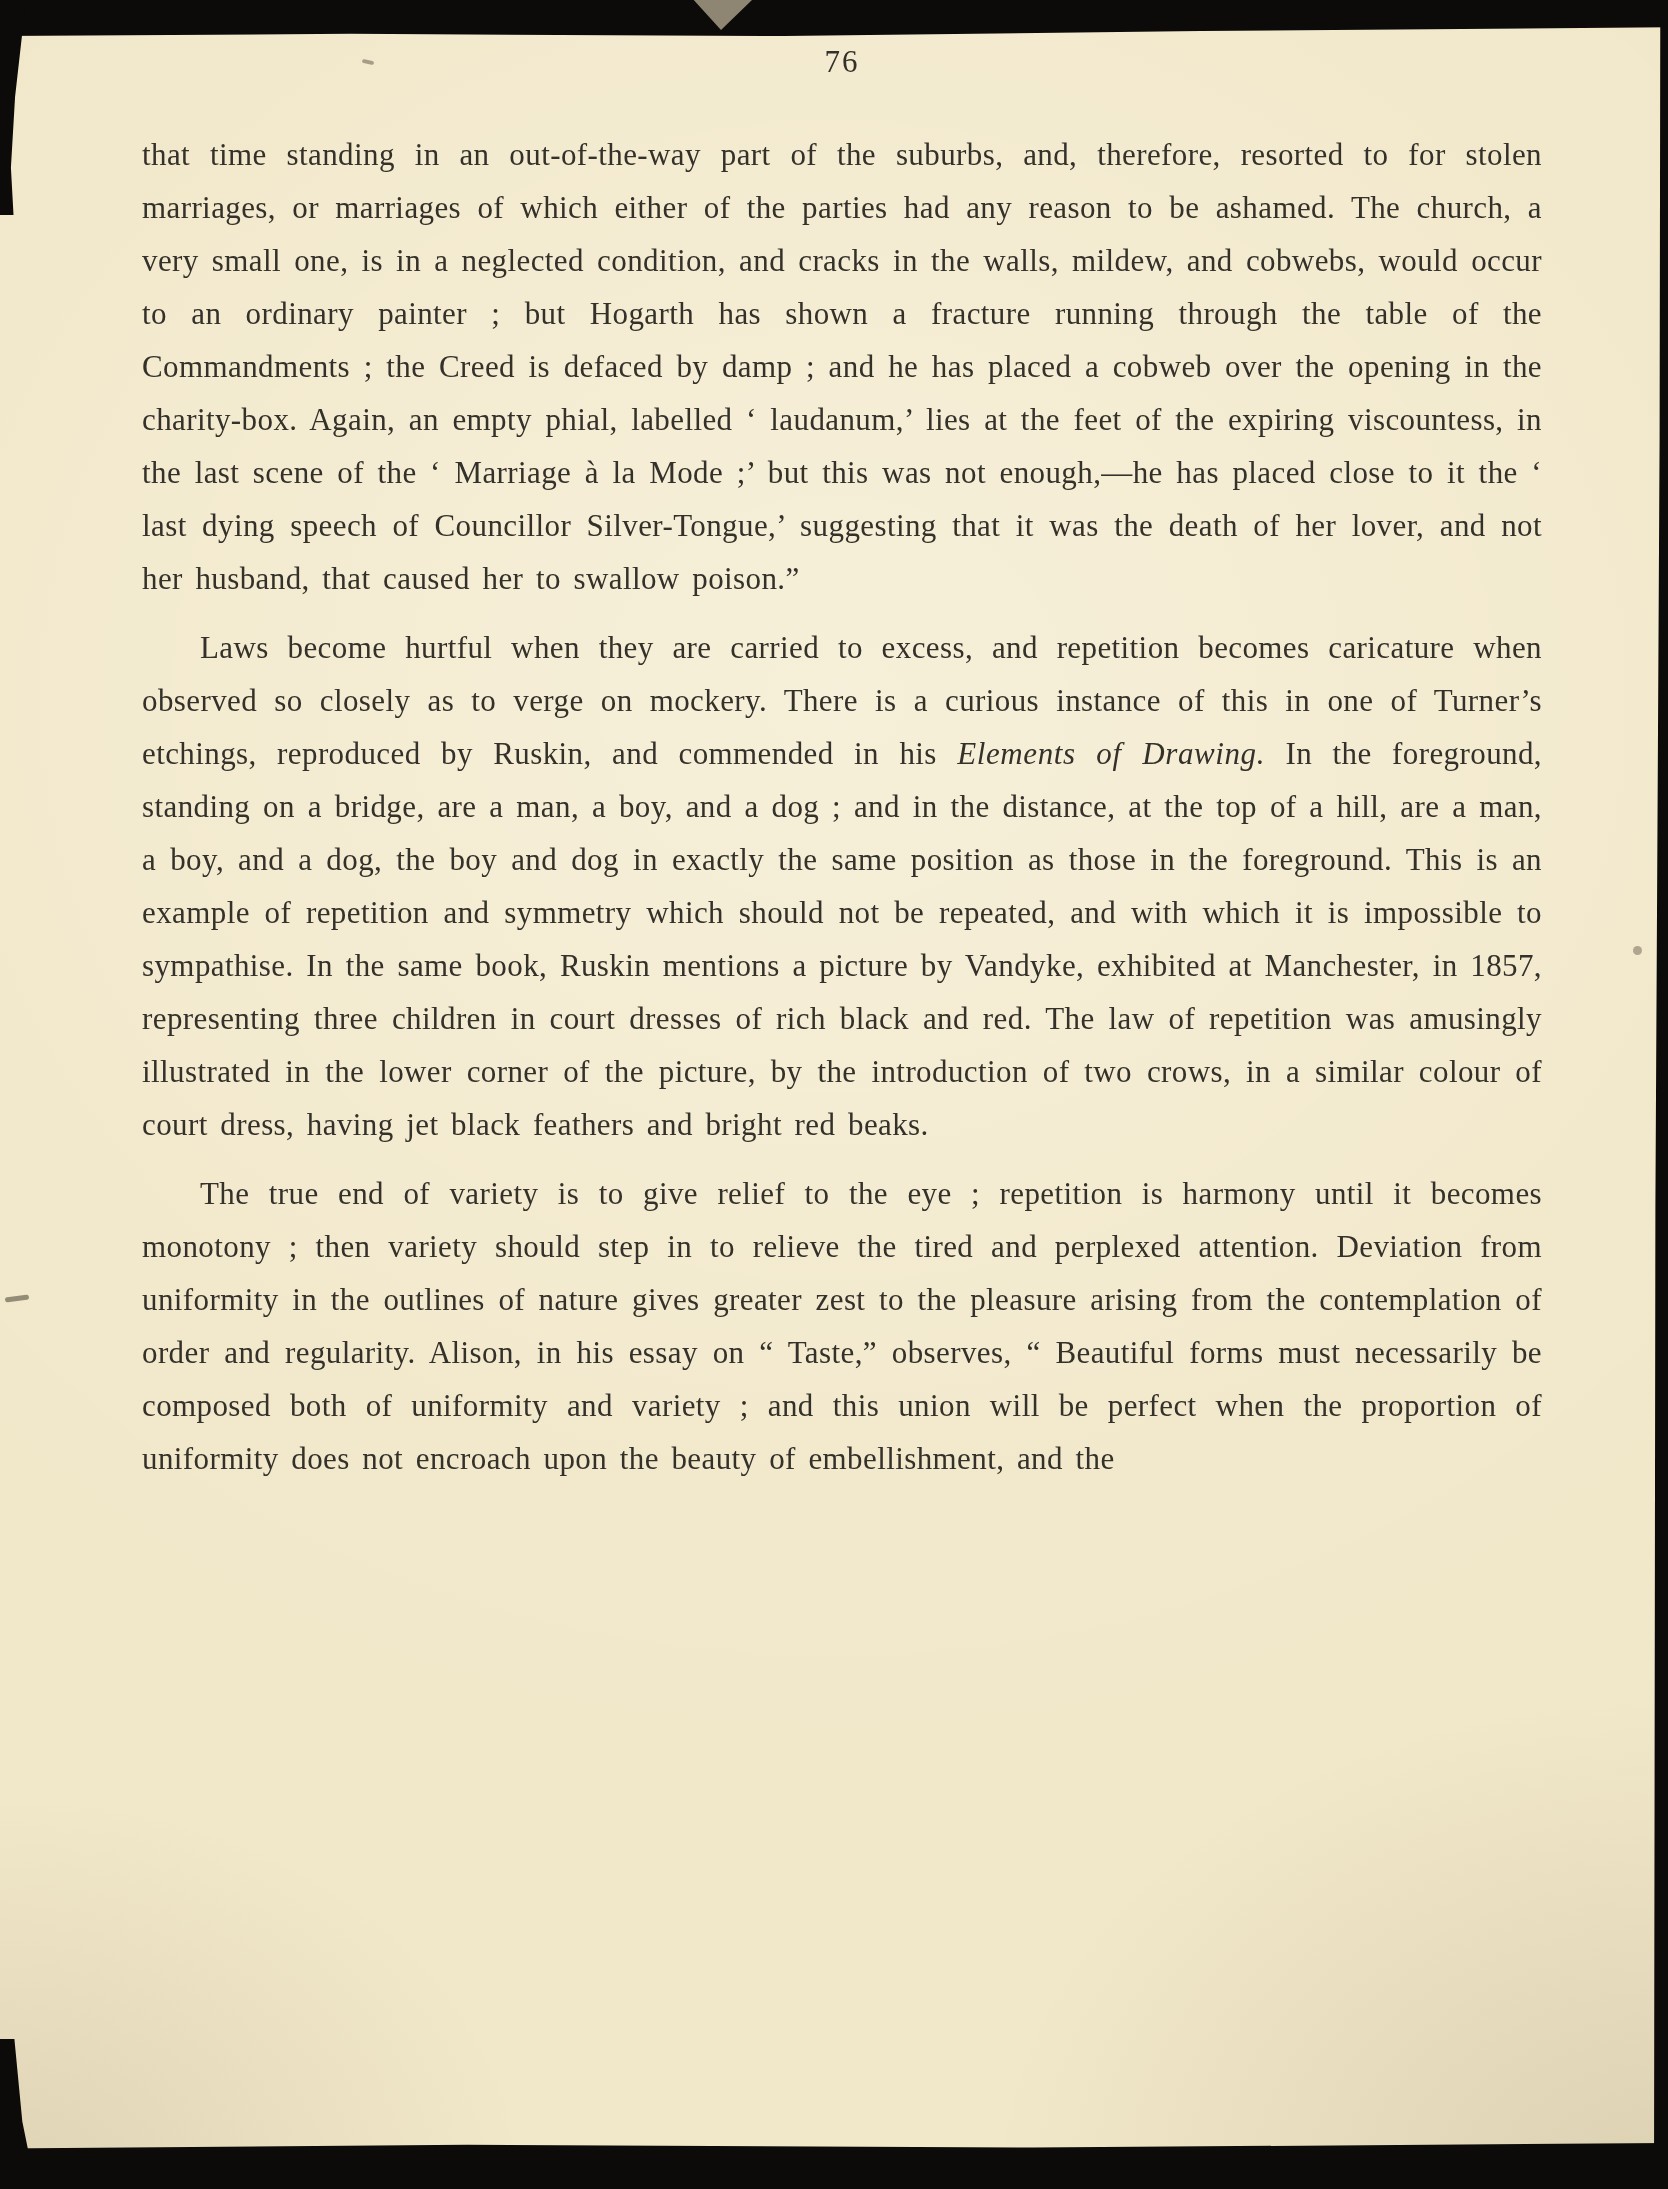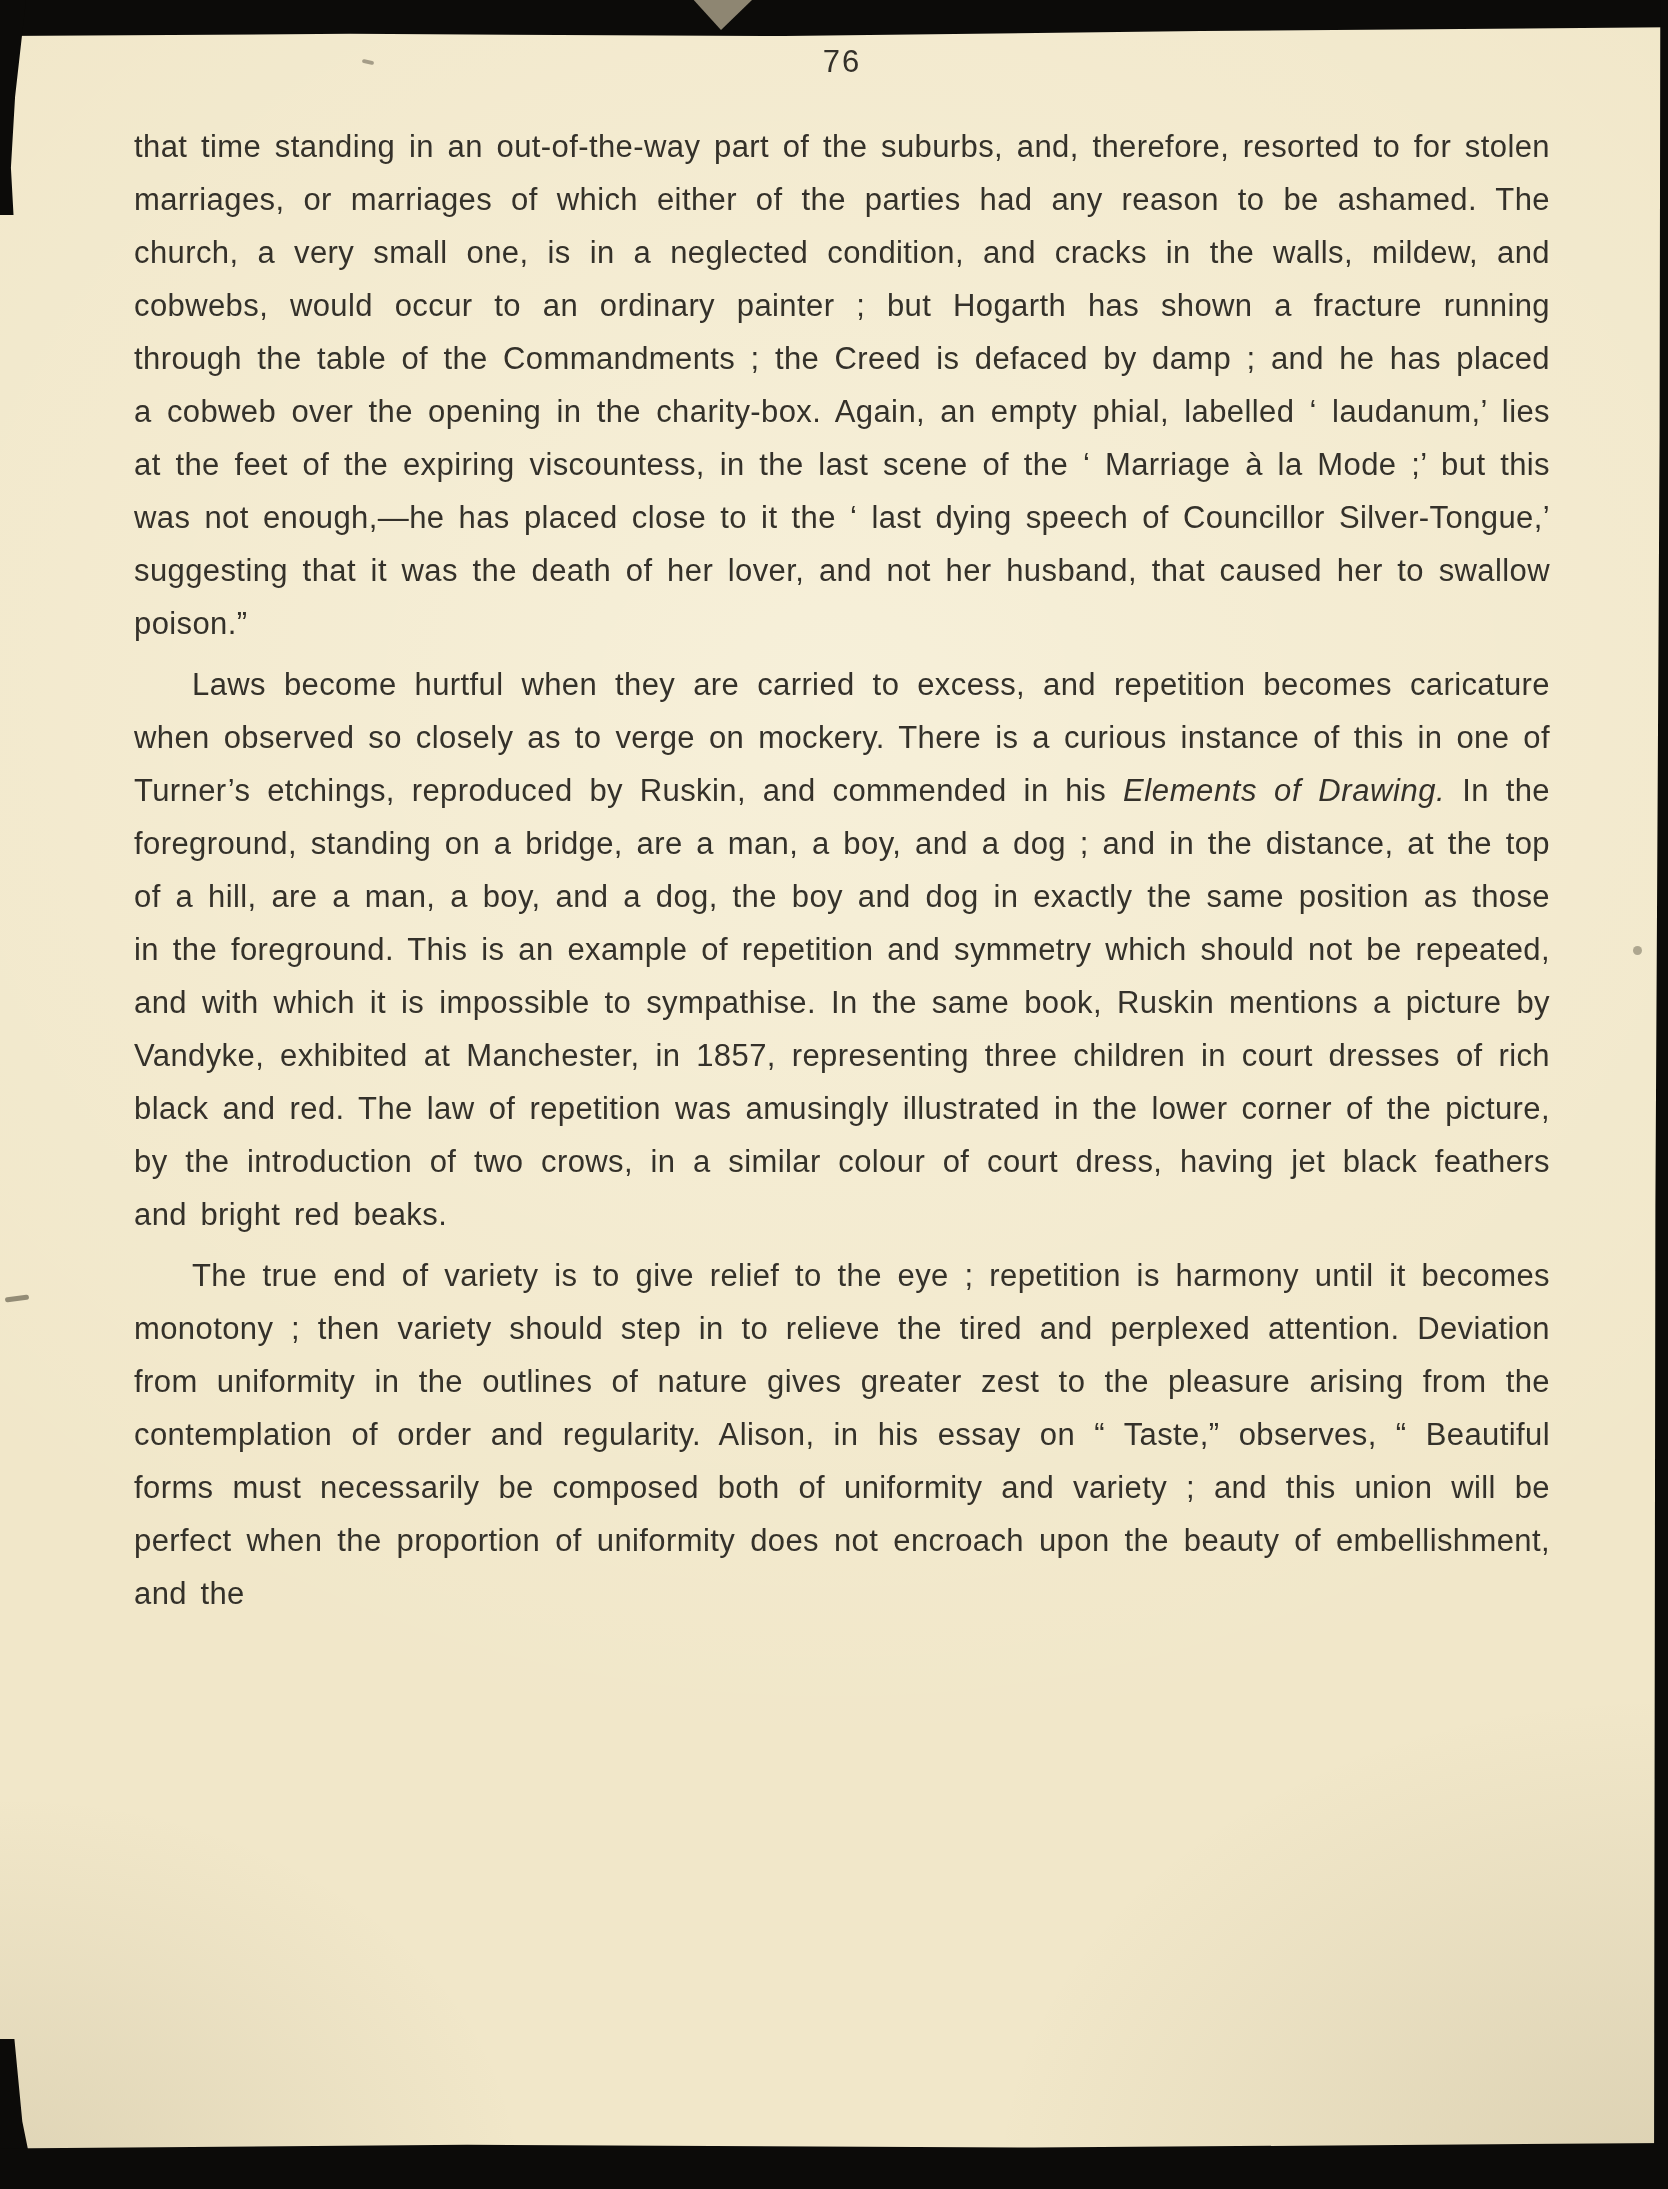--- a/index.html
+++ b/index.html
@@ -10,21 +10,21 @@
   .page {
     position: relative;
     width: 1668px;
     height: 2189px;
     overflow: hidden;
     background:
       radial-gradient(120% 80% at 50% 32%, rgba(255,253,242,0.40) 0%, rgba(255,253,242,0) 60%),
       radial-gradient(90% 50% at 100% 100%, rgba(110,95,60,0.16) 0%, rgba(110,95,60,0) 45%),
       radial-gradient(70% 40% at 0% 100%, rgba(110,95,60,0.14) 0%, rgba(110,95,60,0) 45%),
       var(--paper, #f1e7c9);
-    font-family: Liberation Sans, sans-serif;
+    font-family: Liberation Serif, serif;
     color: var(--ink, #34312a);
   }
 
   
   .border-top {
     position: absolute; top: 0; left: 0; width: 100%; height: 36px;
     background: var(--border, #0c0b09);
     clip-path: polygon(0 0, 100% 0, 100% 76%, 72% 86%, 47% 100%, 21% 94%, 0 100%);
     z-index: 3;
   }
@@ -87,21 +87,21 @@
     top: 112px;
     left: 126px;
     width: 1432px;
     font-size: 31px;
     line-height: 53px;
     text-align: justify;
     letter-spacing: 0.4px;
     word-spacing: 4.5px;
     z-index: 2;
   }
-  .para { margin: 8px; }
+  .para { margin: 16px; }
   .para.indent { text-indent: 58px; }
   .book-title { font-style: italic; letter-spacing: 0.6px; }
 </style>
 </head>
 <body>
 
 <div class="page">
 
   <div class="border-top"></div>
   <div class="top-notch"></div>

